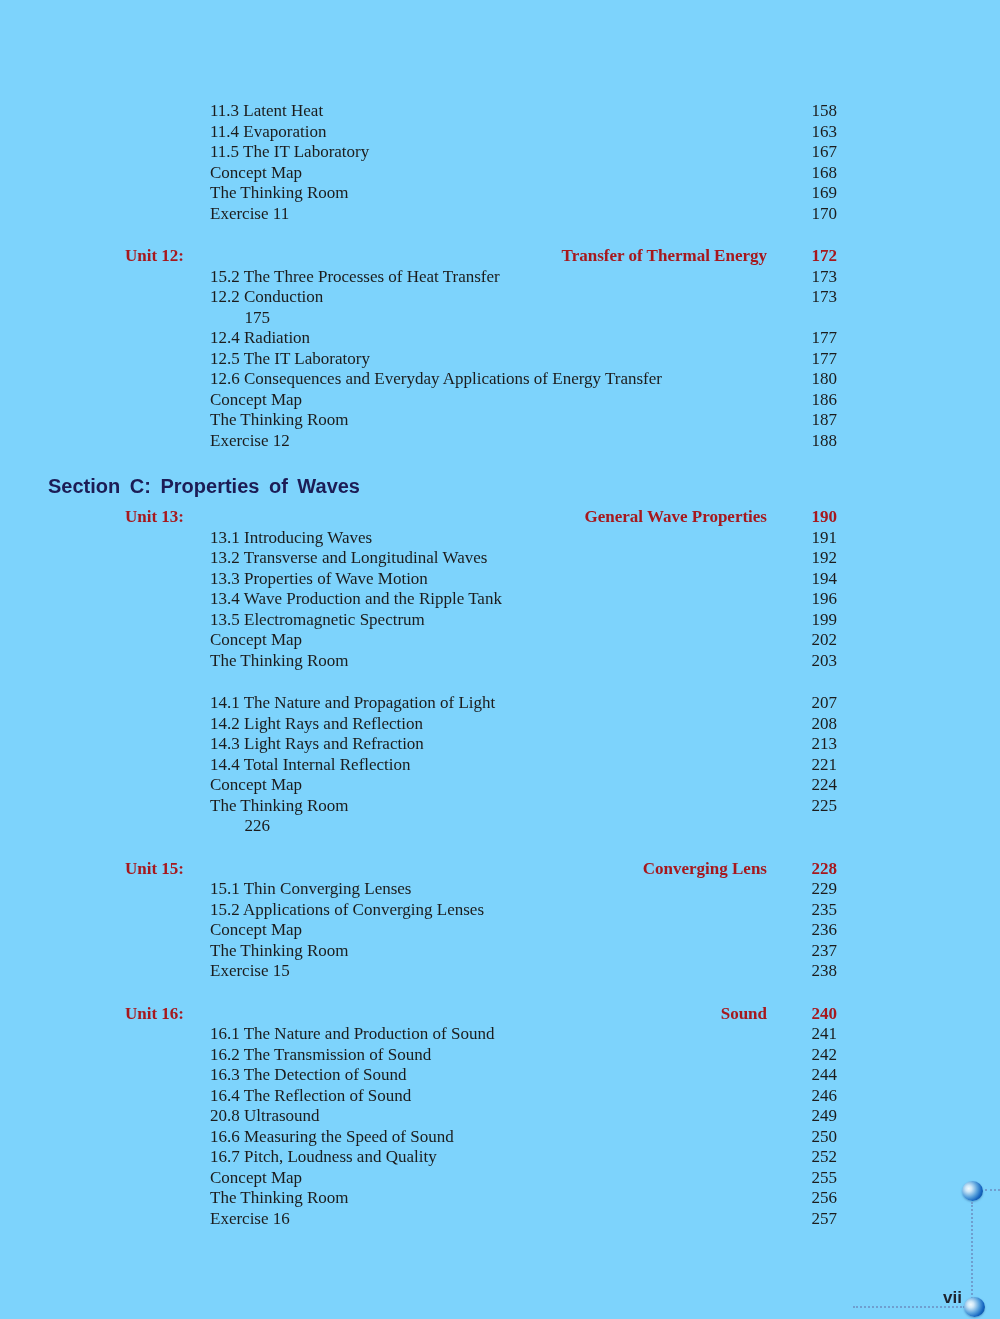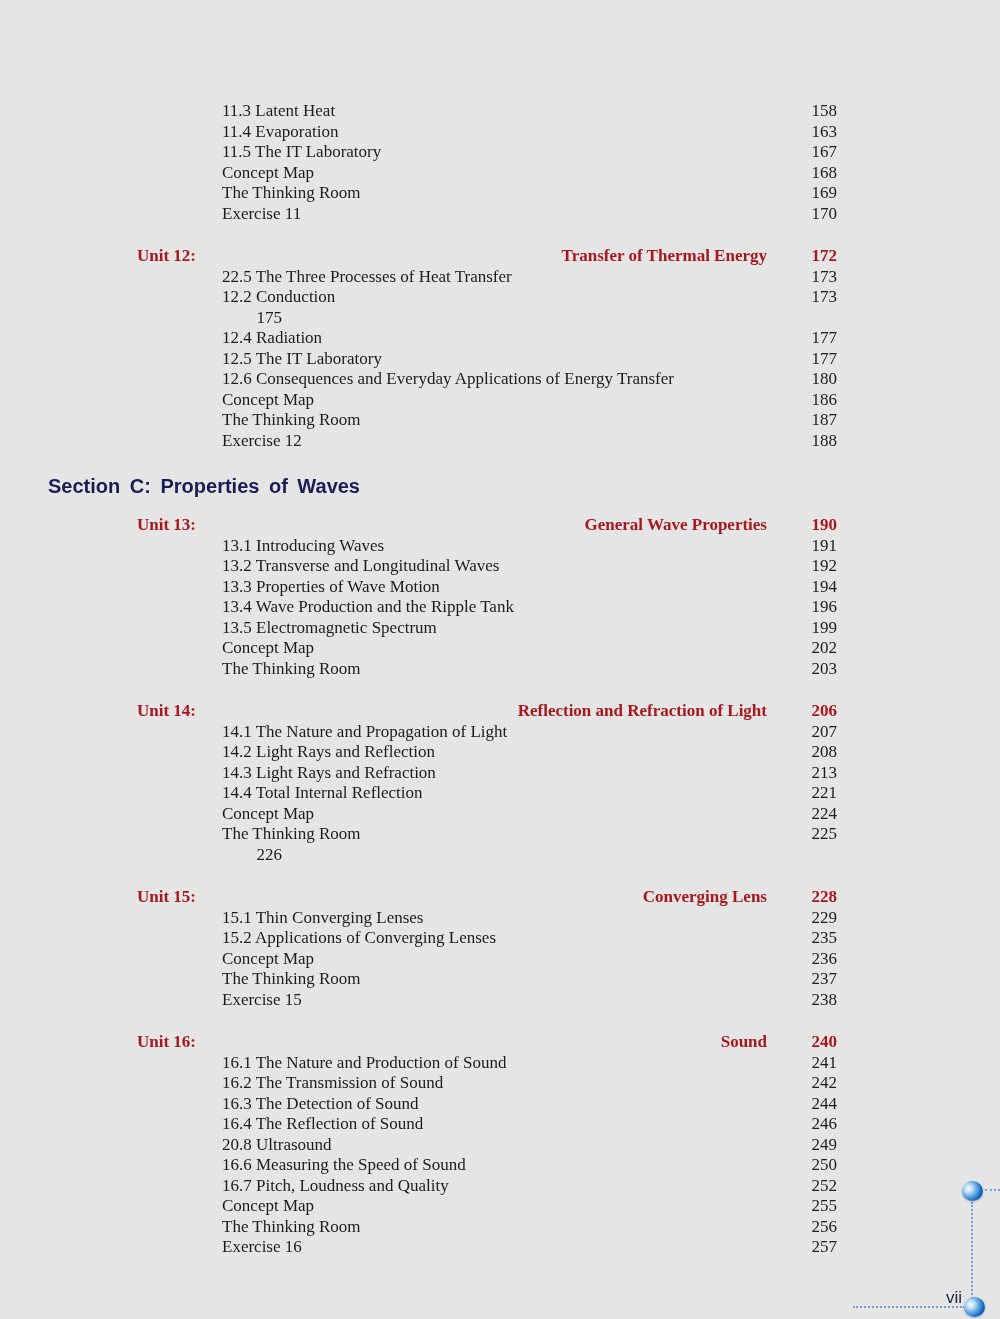--- a/index.html
+++ b/index.html
@@ -4,21 +4,21 @@
 <style>
   html, body {
     margin: 0;
     padding: 0;
     background: #ffffff;
   }
   .page {
     position: relative;
     width: 1000px;
     height: 1319px;
-    background: #e5e5e5;
+    background: #7dd3fc;
     overflow: hidden;
     font-family: "Liberation Serif", serif;
     color: #1c1c1c;
   }
   .toc {
     position: absolute;
     top: 101px;
     left: 125px;
     width: 712px;
   }
@@ -29,39 +29,38 @@
     display: flex;
     align-items: baseline;
     line-height: 20.5px;
     font-size: 17px;
   }
   .unit-label {
     flex: none;
     width: 85px;
     font-weight: bold;
     color: #a6181d;
-    margin-left: 12px;
   }
   .entry-text {
     flex: 1;
     padding-right: 10px;
   }
   .entry-page {
     flex: none;
     width: 60px;
     text-align: right;
   }
   .unit-row .entry-text,
   .unit-row .entry-page {
     font-weight: bold;
     color: #a6181d;
     text-align: right;
   }
   .section-header {
-    margin: 0 0 16px -77px;
+    margin: 0 0 8px -77px;
     font-family: "Liberation Sans", sans-serif;
     font-weight: bold;
     font-size: 20px;
     color: #1c1c55;
     word-spacing: 4px;
     line-height: 26px;
   }
   
   .dotline-h {
     position: absolute;
@@ -84,20 +83,21 @@
   }
   .folio {
     position: absolute;
     top: 1288px;
     left: 908px;
     width: 54px;
     text-align: right;
     font-family: "Liberation Sans", sans-serif;
     font-size: 17px;
     color: #1e2430;
+    font-weight: bold;
   }
 </style>
 </head>
 <body>
 
 <div class="page">
 
   <main class="toc">
       <div class="block">
         <div class="row">
@@ -132,21 +132,21 @@
         </div>
       </div>
       <div class="block">
         <div class="row unit-row">
           <span class="unit-label">Unit 12:</span>
           <span class="entry-text">Transfer of Thermal Energy</span>
           <span class="entry-page">172</span>
         </div>
         <div class="row">
           <span class="unit-label"></span>
-          <span class="entry-text">22.5 The Three Processes of Heat Transfer</span>
+          <span class="entry-text">15.2 The Three Processes of Heat Transfer</span>
           <span class="entry-page">173</span>
         </div>
         <div class="row">
           <span class="unit-label"></span>
           <span class="entry-text">12.2 Conduction</span>
           <span class="entry-page">173</span>
         </div>
         <div class="row">
           <span class="unit-label"></span>
           <span class="entry-page">175</span>
@@ -219,25 +219,20 @@
           <span class="entry-text">Concept Map</span>
           <span class="entry-page">202</span>
         </div>
         <div class="row">
           <span class="unit-label"></span>
           <span class="entry-text">The Thinking Room</span>
           <span class="entry-page">203</span>
         </div>
       </div>
       <div class="block">
-        <div class="row unit-row">
-          <span class="unit-label">Unit 14:</span>
-          <span class="entry-text">Reflection and Refraction of Light</span>
-          <span class="entry-page">206</span>
-        </div>
         <div class="row">
           <span class="unit-label"></span>
           <span class="entry-text">14.1 The Nature and Propagation of Light</span>
           <span class="entry-page">207</span>
         </div>
         <div class="row">
           <span class="unit-label"></span>
           <span class="entry-text">14.2 Light Rays and Reflection</span>
           <span class="entry-page">208</span>
         </div>

